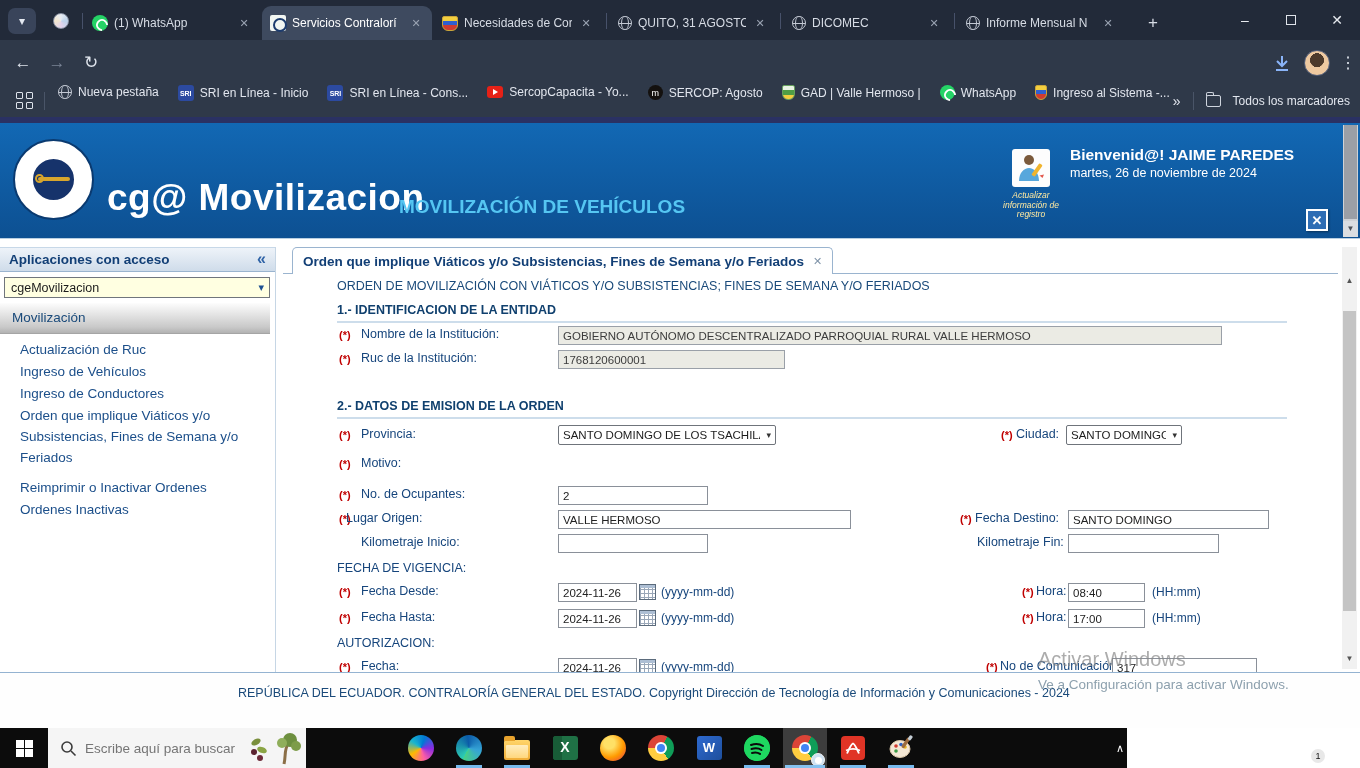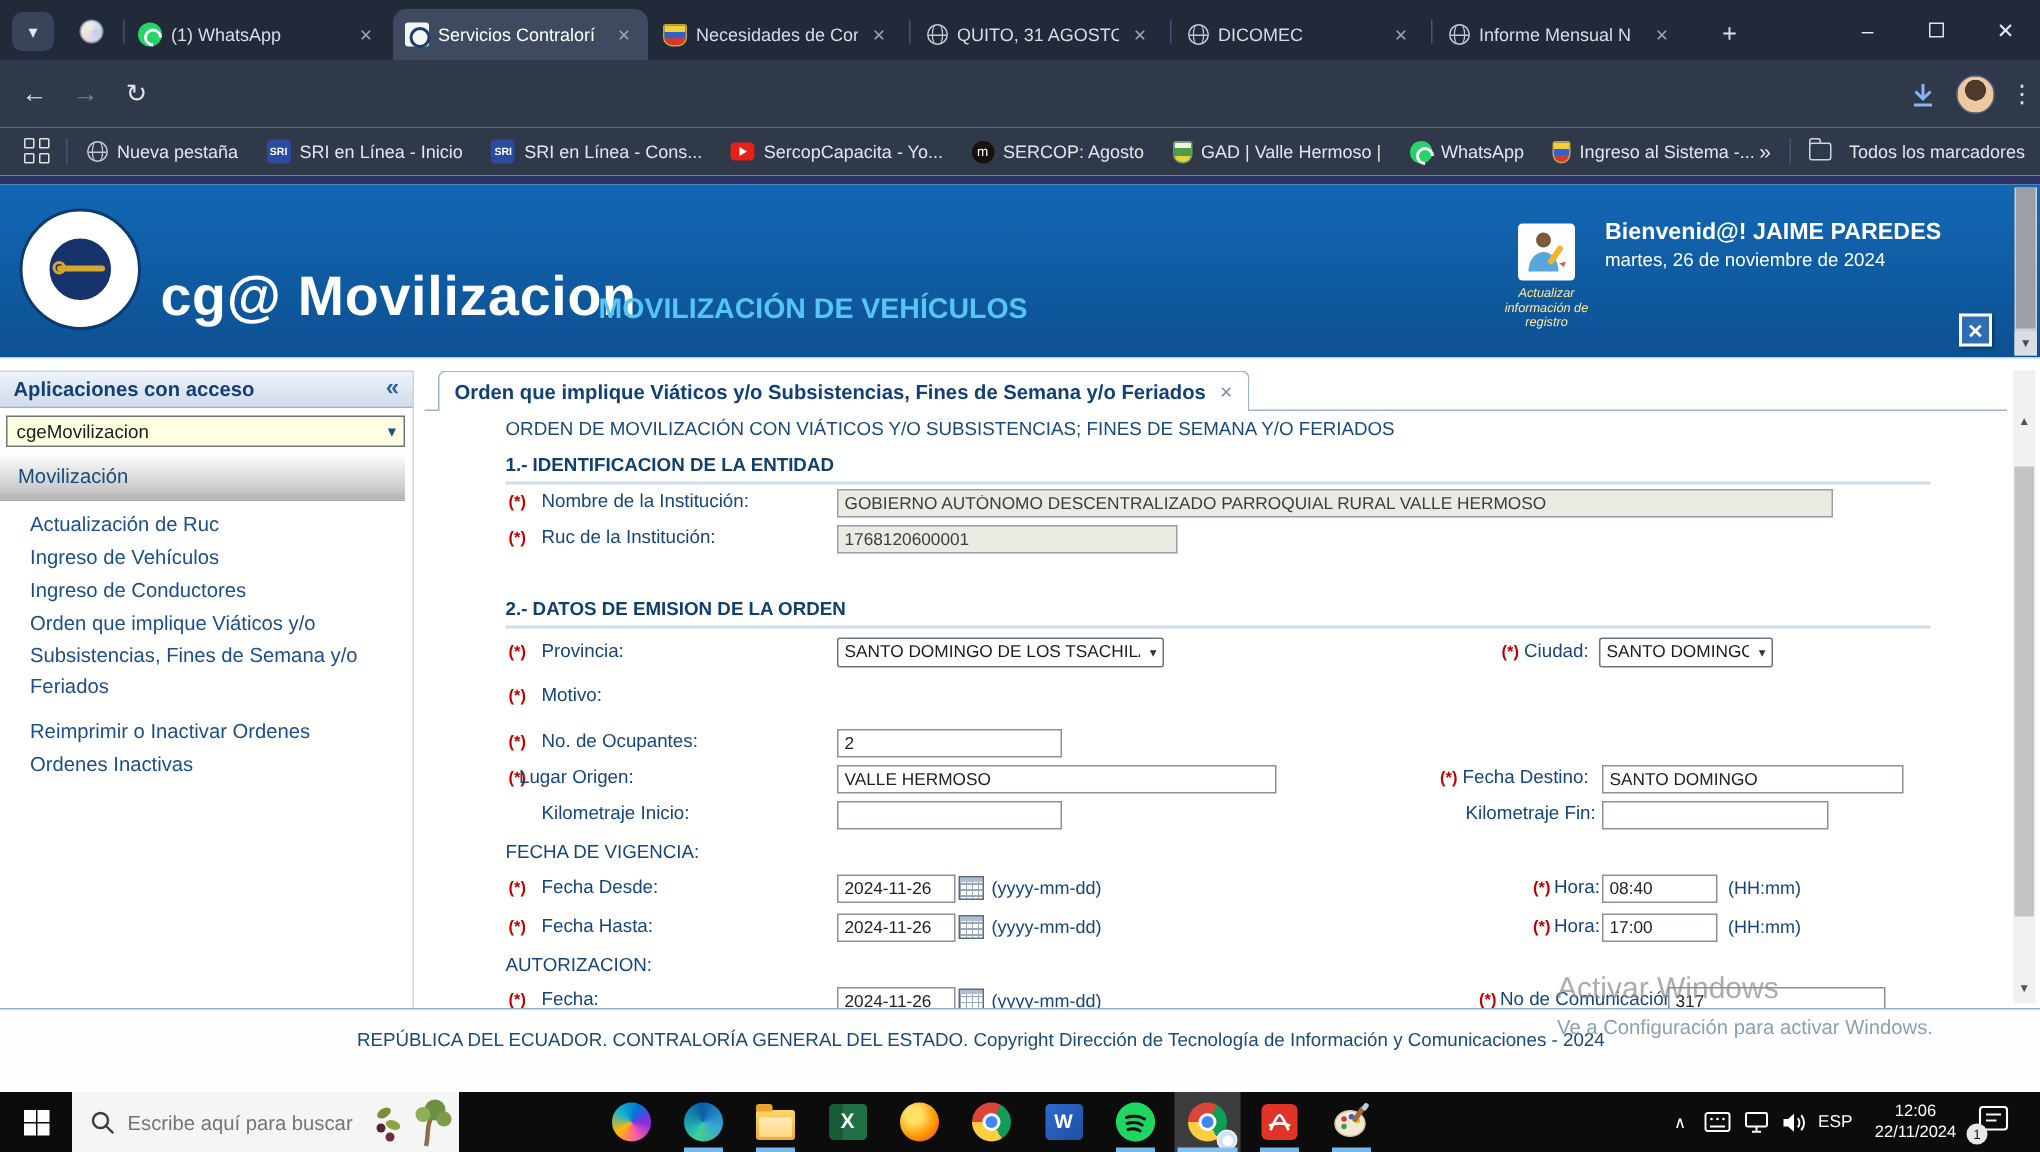--- a/index.html
+++ b/index.html
@@ -24,21 +24,21 @@
   .navic { width:34px; text-align:center; font-size:17px; color:#dfe4ec; }
   .navic.dim { color:#7a8496; }
   .urlpill { position:absolute; left:125px; top:9px; width:1110px; height:28px; background:#1d2431; border-radius:14px; display:flex; align-items:center; padding:0 12px; }
   .url-host { color:#e8ecf2; font-size:13px; }
   .url-rest { color:#99a2b4; font-size:13px; }
   .tbar-right { position:absolute; right:6px; top:0; height:45px; display:flex; align-items:center; gap:10px; }
   .avatar-circle { width:26px; height:26px; border-radius:50%; background:radial-gradient(circle at 50% 38%, #4d3a2b 0 36%, #eec9a0 37%); border:1px solid #55607a; }
 
   .bookmarksbar { position:absolute; left:0; top:85px; width:1360px; height:32px; background:#2f3949; display:flex; align-items:center; }
   .bm-item { display:flex; align-items:center; gap:6px; color:#e2e6ee; font-size:12px; white-space:nowrap; }
-  .bm-strip { position:absolute; left:58px; top:0; height:32px; display:flex; align-items:center; gap:19px; }
+  .bm-strip { position:absolute; left:58px; top:0; height:32px; display:flex; align-items:flex-start; gap:19px; }
   .appsgrid { position:absolute; left:16px; top:7px; width:18px; height:18px; display:grid; grid-template-columns:7px 7px; grid-template-rows:7px 7px; gap:3px; }
   .appsgrid span { border:1.5px solid #dfe4ec; border-radius:1px; }
   .v-div { width:1px; height:18px; background:#4a5568; }
   .bm-right { position:absolute; right:10px; top:0; height:32px; display:flex; align-items:center; gap:12px; color:#e2e6ee; font-size:12px; }
   .globe-ic { width:14px; height:14px; border:1.3px solid #c3c9d4; border-radius:50%; position:relative; flex:0 0 14px; }
   .globe-ic::before { content:""; position:absolute; left:0; right:0; top:50%; height:1.2px; background:#c3c9d4; }
   .globe-ic::after { content:""; position:absolute; left:50%; top:-1px; bottom:-1px; width:6px; transform:translateX(-50%); border:1.2px solid #c3c9d4; border-radius:50%; border-top:none; border-bottom:none; }
   .sri-ic { width:16px; height:16px; border-radius:3px; background:#2c4aa0; color:#fff; font-size:7px; font-weight:bold; display:flex; align-items:center; justify-content:center; }
   .yt-ic { width:16px; height:12px; border-radius:3px; background:#e62117; position:relative; }
   .yt-ic::after { content:""; position:absolute; left:6px; top:3px; border-left:5px solid #fff; border-top:3px solid transparent; border-bottom:3px solid transparent; }
@@ -114,21 +114,21 @@
   .sb-in .thumb { position:absolute; left:1px; top:64px; width:13px; height:300px; background:#c4c4c4; }
   .sb-in .dn { position:absolute; left:0; bottom:2px; width:15px; height:16px; color:#555; font-size:8px; text-align:center; line-height:16px; }
 
   .footer { position:absolute; left:0; top:555px; width:1360px; height:56px; background:#fefefe; border-top:1px solid #94b3d1; }
   .footer .t { position:absolute; left:238px; top:13px; color:#1a4a7a; font-size:12.5px; }
 
   .wm1 { position:absolute; left:1038px; top:531px; color:#8a8a8a; opacity:.7; font-size:20px; z-index:40; }
   .wm2 { position:absolute; left:1038px; top:560px; color:#8096a5; opacity:.9; font-size:13.5px; z-index:40; }
 
   
-  .taskbar { position:absolute; left:0; top:728px; width:1360px; height:40px; background:#0c0c0c; }
+  .taskbar { position:absolute; left:0; top:728px; width:1127px; height:40px; background:#0c0c0c; }
   .tb-start { position:absolute; left:0; top:0; width:48px; height:40px; display:flex; align-items:center; justify-content:center; }
   .winlogo { width:17px; height:17px; display:grid; grid-template-columns:8px 8px; grid-template-rows:8px 8px; gap:1px; }
   .winlogo span { background:#fff; }
   .tb-search { position:absolute; left:48px; top:0; width:258px; height:40px; background:#f5f5f5; display:flex; align-items:center; }
   .tb-search input { border:none; outline:none; background:transparent; font-family:"Liberation Sans",sans-serif; font-size:13.5px; color:#444; width:155px; }
   .tb-search .sic { margin:0 8px 0 12px; }
   .tb-art { position:absolute; right:2px; top:2px; }
   .tb-cell { position:absolute; top:0; width:44px; height:40px; display:flex; align-items:center; justify-content:center; }
   .tb-cell.active { background:#3d3d3d; }
   .tb-ind { position:absolute; bottom:0; left:50%; transform:translateX(-50%); width:26px; height:3px; background:#76b9ed; }

